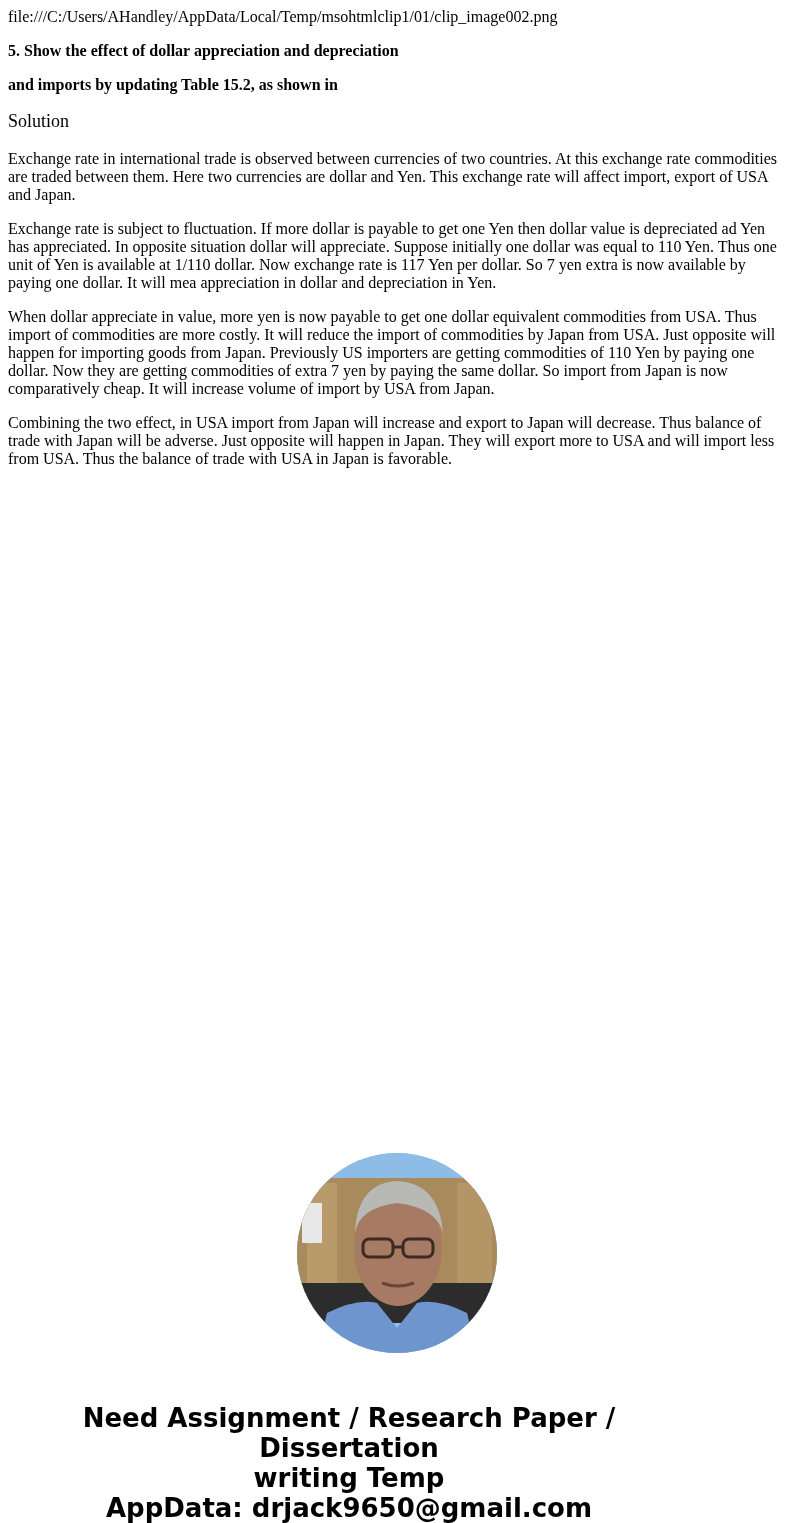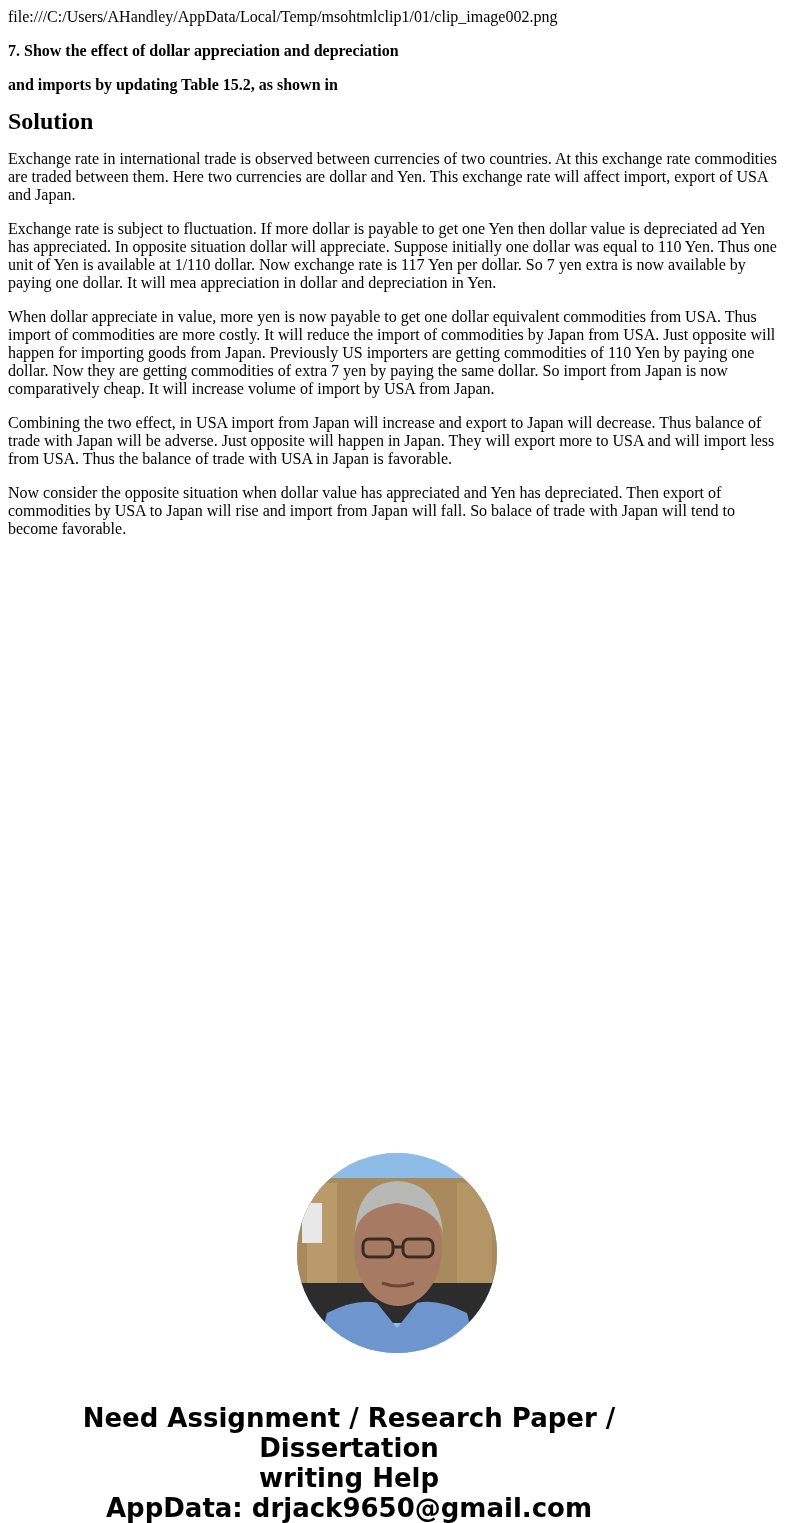--- a/index.html
+++ b/index.html
@@ -9,21 +9,21 @@
       position: relative;
       overflow: hidden;
       font-family: "Liberation Serif", serif;
       color: #000000;
       font-size: 16px;
       line-height: 18px;
     }
     .content { position: absolute; left: 8px; top: 0; width: 778px; }
     .path-line { margin: 8px 0 0 0; line-height: 18px; }
     .question-line { margin: 16px 0 0 0; font-weight: bold; line-height: 18px; }
-    .solution-heading { margin: 16px 0 0 0; font-size: 24px; font-weight: bold; line-height: 22px; }
+    .solution-heading { margin: 16px 0 0 0; font-size: 18px; font-weight: normal; line-height: 22px; }
     .para { margin: 16px 0 0 0; line-height: 18px; }
     .para.first { margin-top: 18px; }
     .avatar {
       position: absolute;
       left: 297px; top: 1153px;
       width: 200px; height: 200px;
       border-radius: 50%;
       overflow: hidden;
       background: #7fb4e0;
     }
@@ -38,30 +38,29 @@
       line-height: 30px;
       color: #000;
     }
   </style>
 </head>
 <body>
 
 <div class="content">
   <div class="path-line">file:///C:/Users/AHandley/AppData/Local/Temp/msohtmlclip1/01/clip_image002.png</div>
 
-  <div class="question-line">7. Show the effect of dollar appreciation and depreciation</div>
+  <div class="question-line">5. Show the effect of dollar appreciation and depreciation</div>
   <div class="question-line">and imports by updating Table 15.2, as shown in</div>
 
   <h3 class="solution-heading">Solution</h3>
 
   <p class="para first">Exchange rate in international trade is observed between currencies of two countries. At this exchange rate commodities are traded between them. Here two currencies are dollar and Yen. This exchange rate will affect import, export of USA and Japan.</p>
   <p class="para">Exchange rate is subject to fluctuation. If more dollar is payable to get one Yen then dollar value is depreciated ad Yen has appreciated. In opposite situation dollar will appreciate. Suppose initially one dollar was equal to 110 Yen. Thus one unit of Yen is available at 1/110 dollar. Now exchange rate is 117 Yen per dollar. So 7 yen extra is now available by paying one dollar. It will mea appreciation in dollar and depreciation in Yen.</p>
   <p class="para">When dollar appreciate in value, more yen is now payable to get one dollar equivalent commodities from USA. Thus import of commodities are more costly. It will reduce the import of commodities by Japan from USA. Just opposite will happen for importing goods from Japan. Previously US importers are getting commodities of 110 Yen by paying one dollar. Now they are getting commodities of extra 7 yen by paying the same dollar. So import from Japan is now comparatively cheap. It will increase volume of import by USA from Japan.</p>
   <p class="para">Combining the two effect, in USA import from Japan will increase and export to Japan will decrease. Thus balance of trade with Japan will be adverse. Just opposite will happen in Japan. They will export more to USA and will import less from USA. Thus the balance of trade with USA in Japan is favorable.</p>
-  <p class="para">Now consider the opposite situation when dollar value has appreciated and Yen has depreciated. Then export of commodities by USA to Japan will rise and import from Japan will fall. So balace of trade with Japan will tend to become favorable.</p>
 </div>
 
 <div class="avatar">
   <svg width="200" height="200" viewBox="0 0 200 200">
     <rect x="0" y="0" width="200" height="200" fill="#8dbde6"></rect>
     <rect x="0" y="25" width="200" height="110" fill="#a88a5c"></rect>
     <rect x="10" y="30" width="30" height="100" fill="#b99a6a"></rect>
     <rect x="160" y="30" width="35" height="100" fill="#b49566"></rect>
     <rect x="5" y="50" width="20" height="40" fill="#e8e8e8"></rect>
     <rect x="0" y="130" width="200" height="40" fill="#2c2c2c"></rect>
@@ -70,15 +69,15 @@
     <path d="M58 80 Q60 30 100 28 Q142 30 146 80 Q140 55 100 50 Q62 55 58 80 Z" fill="#b8b8b4"></path>
     <rect x="66" y="86" width="30" height="18" rx="6" fill="none" stroke="#3a2a22" stroke-width="3"></rect>
     <rect x="106" y="86" width="30" height="18" rx="6" fill="none" stroke="#3a2a22" stroke-width="3"></rect>
     <line x1="96" y1="94" x2="106" y2="94" stroke="#3a2a22" stroke-width="3"></line>
     <path d="M85 130 Q101 136 117 130" stroke="#6b4538" stroke-width="3" fill="none"></path>
   </svg>
 </div>
 
 <div class="promo">
   <div>Need Assignment / Research Paper / Dissertation</div>
-  <div>writing Help</div>
+  <div>writing Temp</div>
   <div>AppData: drjack9650@gmail.com</div>
 </div>
 
 </body></html>

